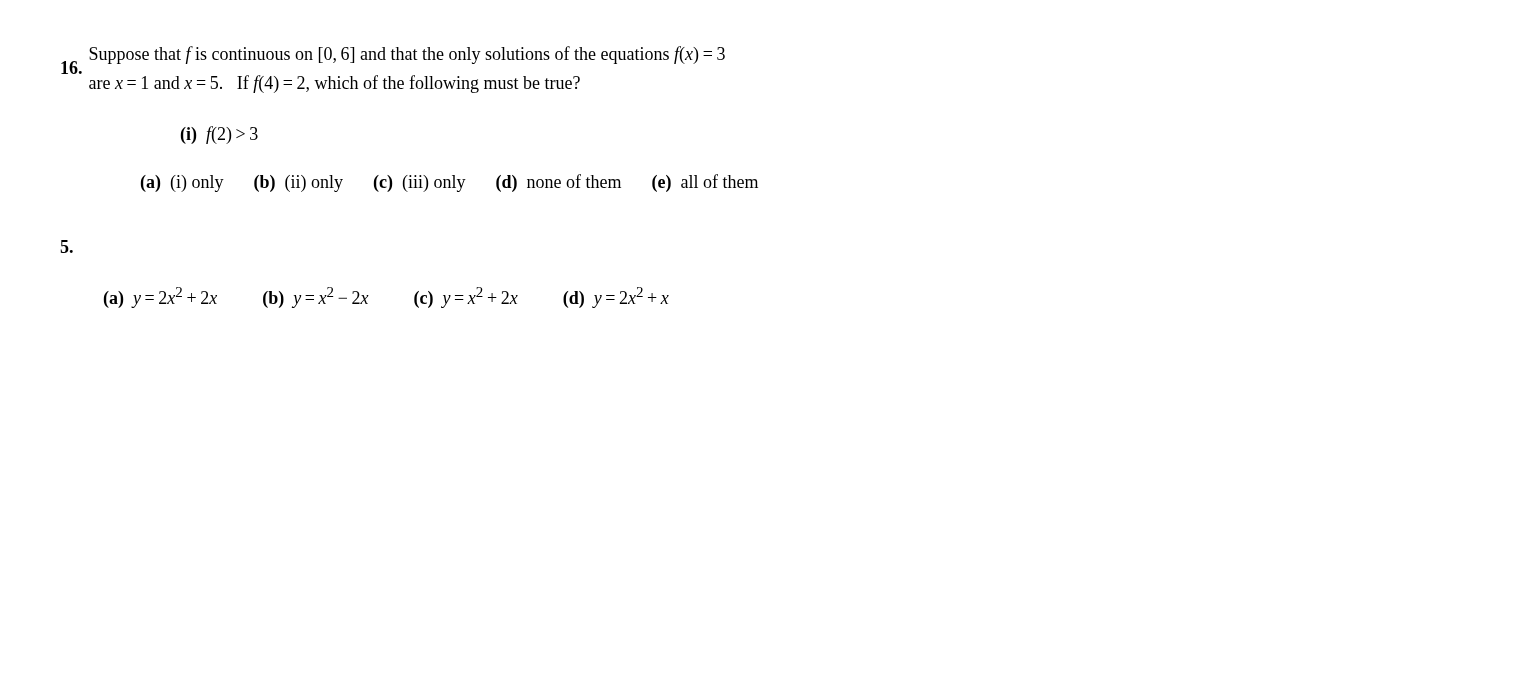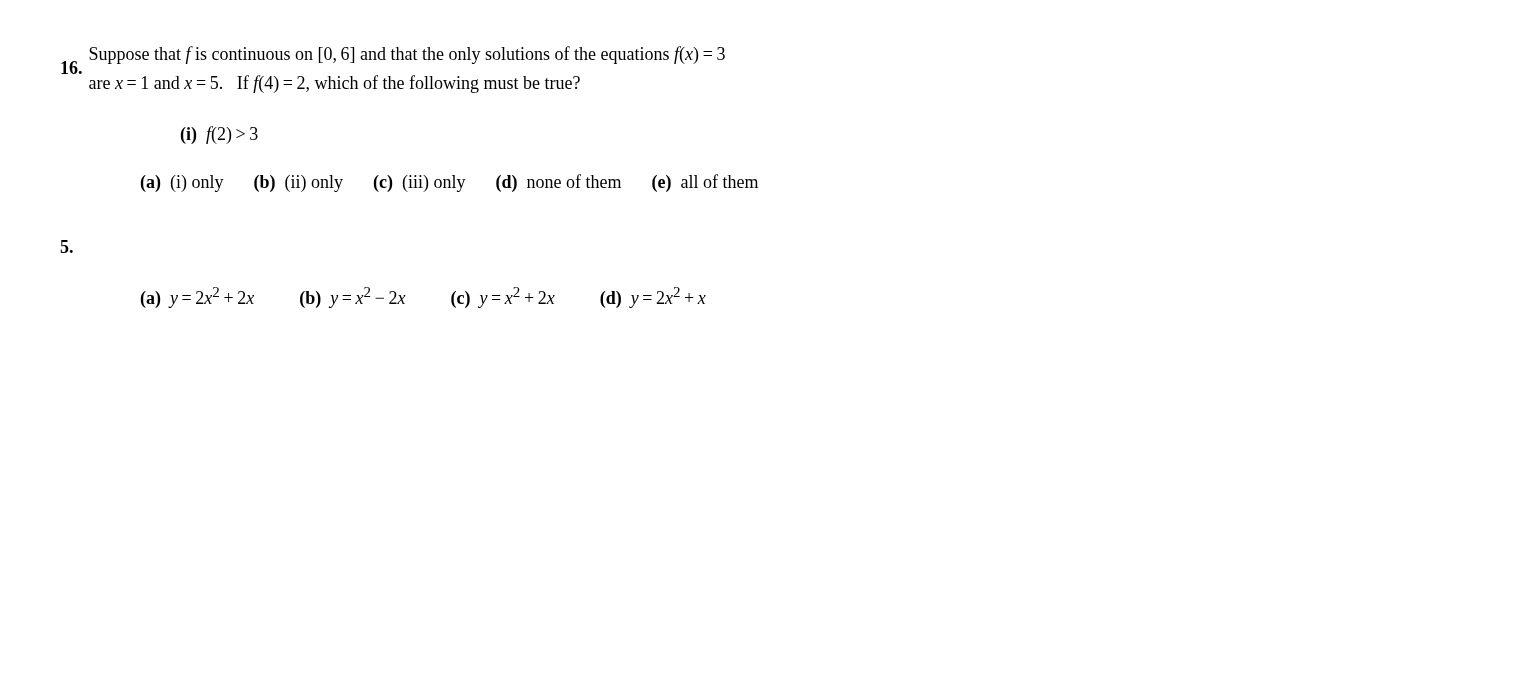--- a/index.html
+++ b/index.html
@@ -62,21 +62,21 @@
 
     .choice-label {
       font-weight: bold;
     }
 
     .bold {
       font-weight: bold;
     }
 
     .problem-17-answers {
-      margin-left: 80px;
+      margin-left: 43px;
       line-height: 1.9;
     }
   </style>
 </head>
 <body>
 
 <div class="problem">
   <div class="problem-header">
     <span class="problem-number">16.</span>
     <div class="problem-text">

